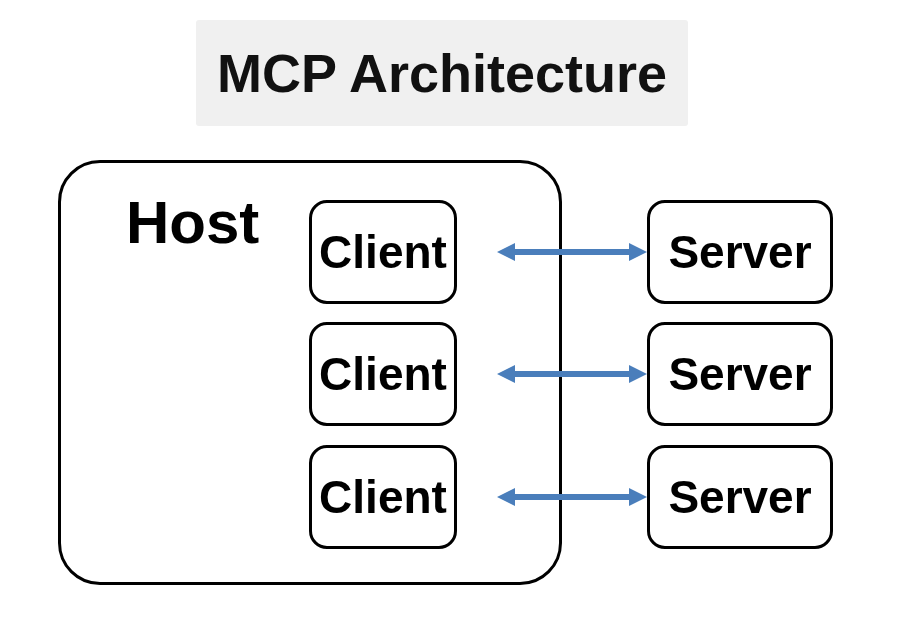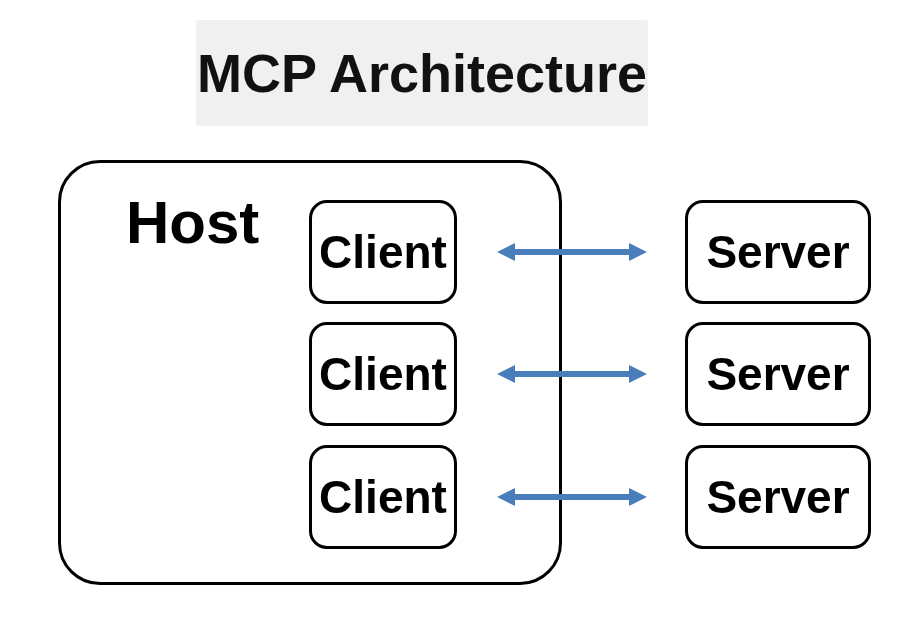--- a/index.html
+++ b/index.html
@@ -16,21 +16,21 @@
     height: 633px;
     background: #ffffff;
     overflow: hidden;
   }
 
   
   #title-banner {
     position: absolute;
     left: 196px;
     top: 20px;
-    width: 452px;
+    width: 492px;
     height: 106px;
     background: #f0f0f0;
     border-radius: 3px;
     display: flex;
     align-items: center;
     justify-content: center;
   }
   #title-text {
     font-size: 54px;
     font-weight: bold;
@@ -76,21 +76,21 @@
   }
   .node-label {
     font-size: 46px;
     font-weight: bold;
     color: #000000;
     line-height: 1;
     white-space: nowrap;
   }
 
   .client-box { left: 309px; width: 148px; height: 104px; }
-  .server-box { left: 685px; width: 186px; height: 104px; }
+  .server-box { left: 647px; width: 186px; height: 104px; }
 
   .row-1 { top: 200px; }
   .row-2 { top: 322px; }
   .row-3 { top: 445px; }
 
   
   .connector {
     position: absolute;
     left: 494px;
     width: 156px;

